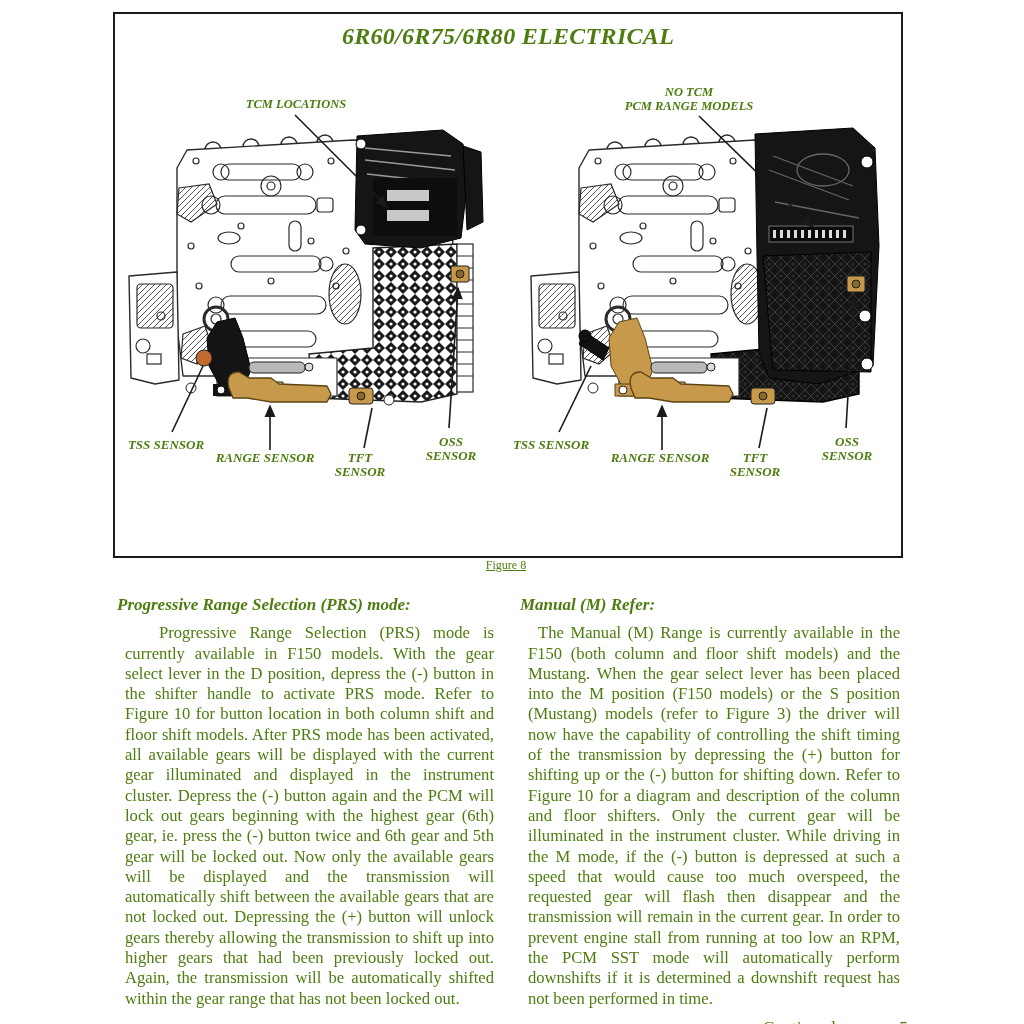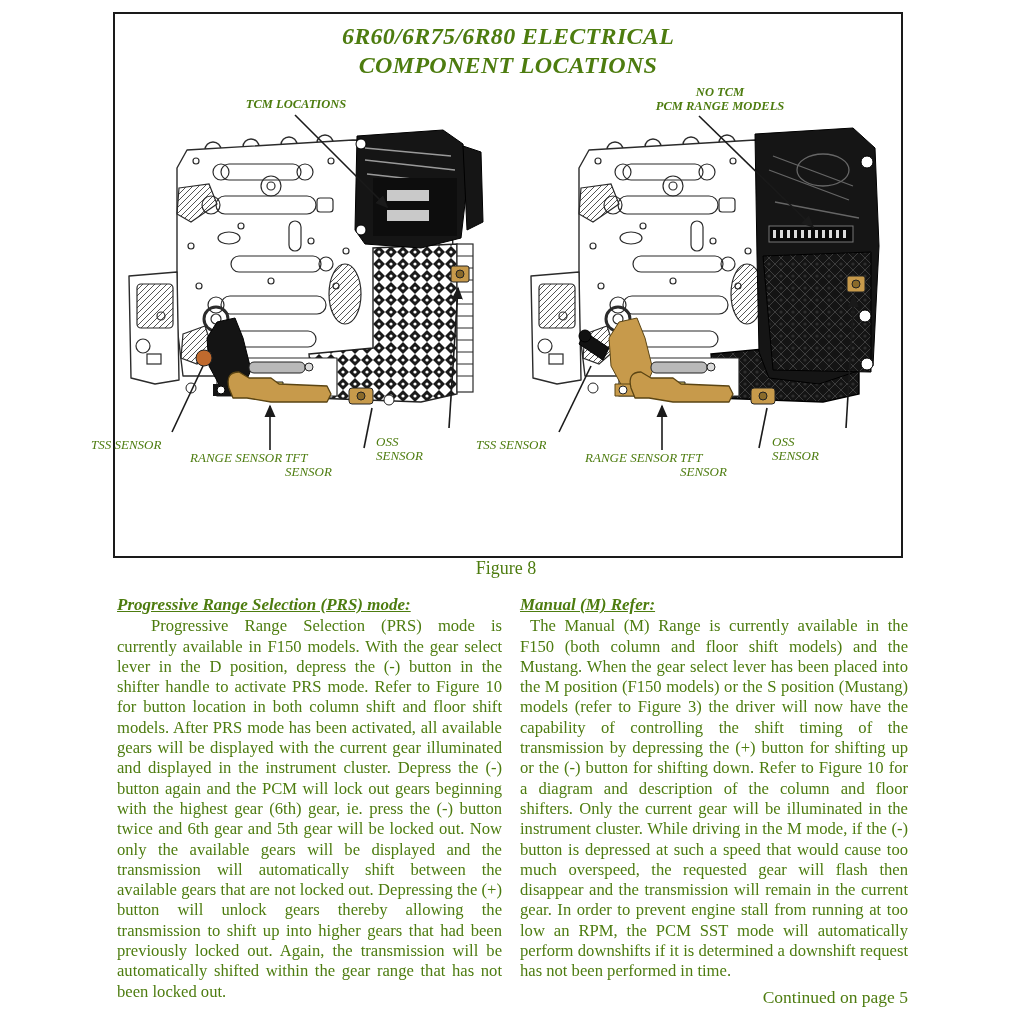--- a/index.html
+++ b/index.html
@@ -6,35 +6,35 @@
   #page{position:relative;width:1024px;height:1024px;background:#ffffff;
         font-family:"Liberation Serif","DejaVu Serif",serif;color:#4d7c0f;overflow:hidden;padding-left:40px;}
 
   
   #figure-frame{position:absolute;left:113px;top:12px;width:786px;height:542px;
                 border:2.5px solid #1a1a1a;background:#ffffff;}
   .fig-title{position:absolute;left:0;top:8px;width:100%;text-align:center;
              font-weight:bold;font-style:italic;font-size:24px;line-height:29px;letter-spacing:.3px;}
   .callout{position:absolute;font-weight:bold;font-style:italic;font-size:12.5px;
            line-height:13.5px;text-align:center;width:160px;}
-  .sensor-label{position:absolute;font-weight:normal;font-style:italic;font-size:13px;
-                line-height:13.5px;width:150px;}
+  .sensor-label{position:absolute;font-weight:bold;font-style:italic;font-size:13px;
+                line-height:13.5px;text-align:center;width:150px;}
   .diagram{position:absolute;}
   #leader-overlay{position:absolute;left:0;top:0;width:786px;height:542px;pointer-events:none;}
 
   
   #figure-caption{position:absolute;left:113px;top:558px;width:786px;text-align:center;
-                  font-size:18px;}
+                  font-size:12px;text-decoration:underline;}
 
   
   .col{position:absolute;top:595px;font-size:16.6px;line-height:20.3px;text-align:justify;}
   #col-left{left:117px;width:385px;}
   #col-right{left:520px;width:388px;}
-  .col-heading{font-weight:bold;font-style:italic;font-size:17px;margin:0 0 1px 0;text-align:left;text-decoration:underline;}
-  .col-body{margin:0;}
+  .col-heading{font-weight:bold;font-style:italic;font-size:17px;margin:0 0 1px 0;text-align:left;}
+  .col-body{margin:8px;}
   #col-left .col-body{text-indent:34px;}
   #col-right .col-body{text-indent:10px;}
   .col-footer{text-align:right;font-size:17.5px;margin-top:5px;}
 </style>
 </head>
 <body>
 
 <div id="page">
 
   <svg width="0" height="0" style="position:absolute" aria-hidden="true">
@@ -52,25 +52,24 @@
         <path d="M6,0 L12,6 L6,12 L0,6 Z" fill="none" stroke="#3d3d3d" stroke-width="1"></path>
         <circle cx="6" cy="6" r="1.6" fill="#2e2e2e"></circle>
       </pattern>
     </defs>
   </svg>
 
   <div id="figure-frame">
 
     <div class="fig-title">
       <div>6R60/6R75/6R80 ELECTRICAL</div>
-      <div>COMPONENT LOCATIONS</div>
     </div>
 
     <div class="callout" style="left:101px;top:84px;">TCM LOCATIONS</div>
-    <div class="callout" style="left:525px;top:72px;">
+    <div class="callout" style="left:494px;top:72px;">
       <div>NO TCM</div>
       <div>PCM RANGE MODELS</div>
     </div>
 
     <svg class="diagram" style="left:6px;top:112px;" width="380" height="288" viewBox="0 0 380 288">
 
       <g stroke="#2b2b2b" stroke-width="1.4" fill="#ffffff" stroke-linejoin="round">
         <circle cx="92" cy="24" r="8"></circle>
           <circle cx="130" cy="21" r="8"></circle>
         <circle cx="168" cy="19" r="8"></circle>

